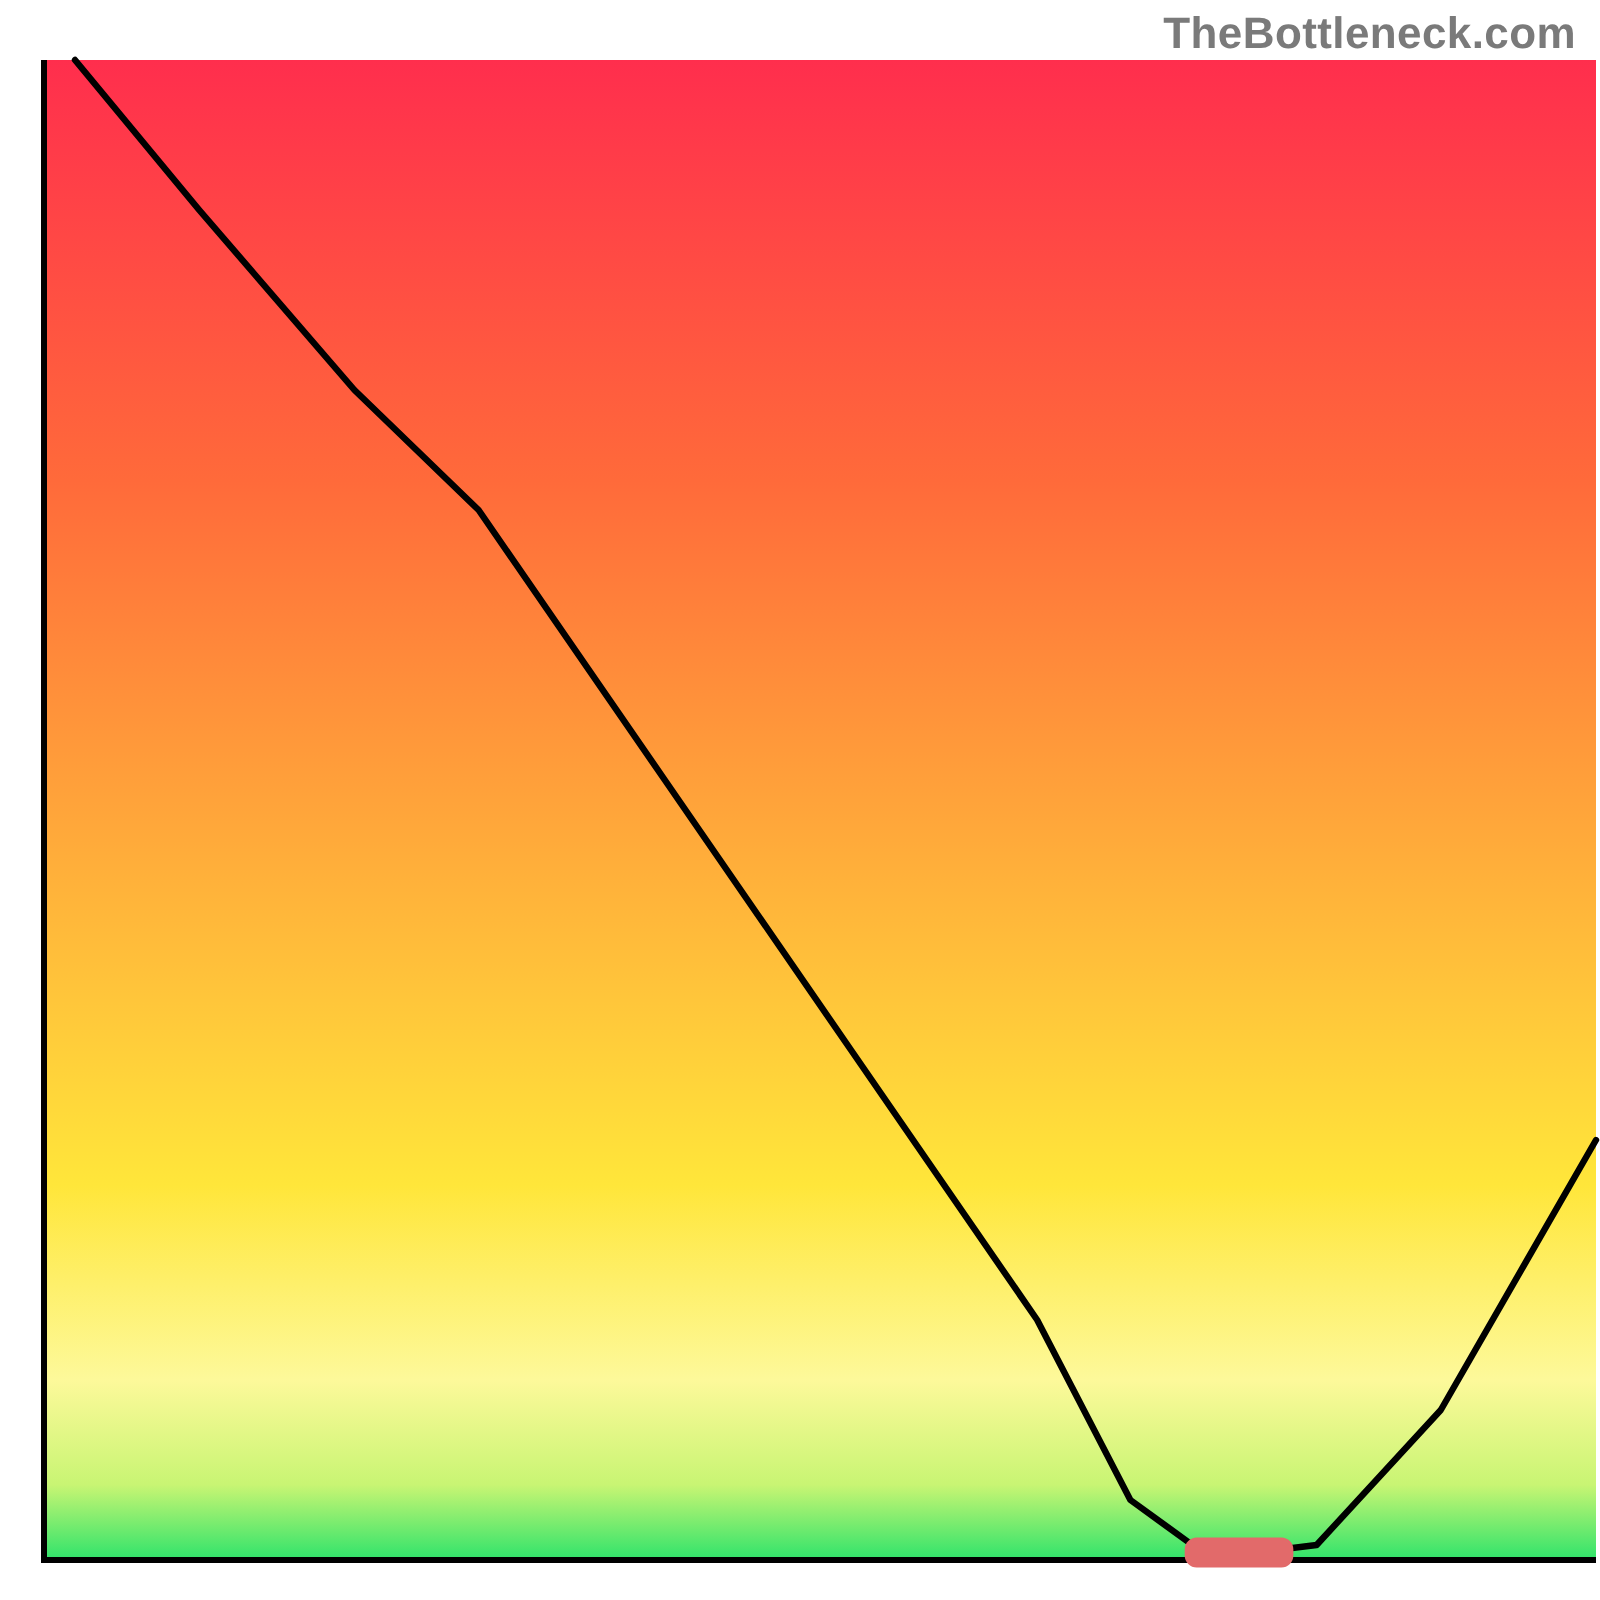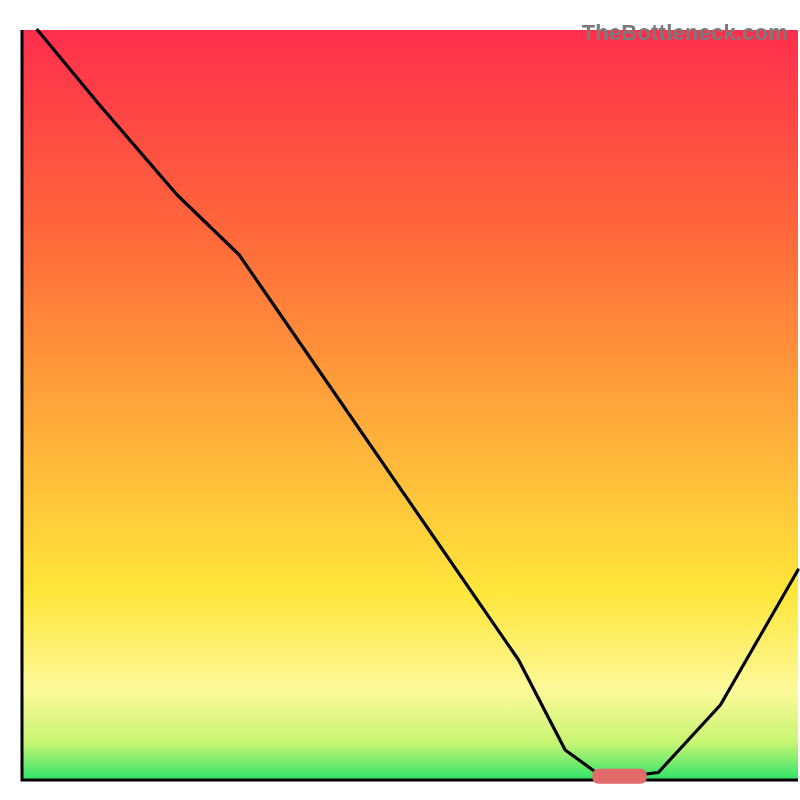--- a/index.html
+++ b/index.html
@@ -4,21 +4,21 @@
 <style>
   * { margin: 0; padding: 0; box-sizing: border-box; }
   html, body { width: 800px; height: 800px; overflow: hidden; background: #fff; }
   .stage {
     position: relative;
     width: 800px;
     height: 800px;
   }
   .watermark {
     position: absolute;
-    top: 20px;
+    top: 4px;
     right: 12px;
     font-family: Arial, Helvetica, sans-serif;
     font-size: 22px;
     font-weight: 600;
     color: #7a7a7a;
     letter-spacing: 0.2px;
     user-select: none;
   }
   svg { display: block; }
 </style>

